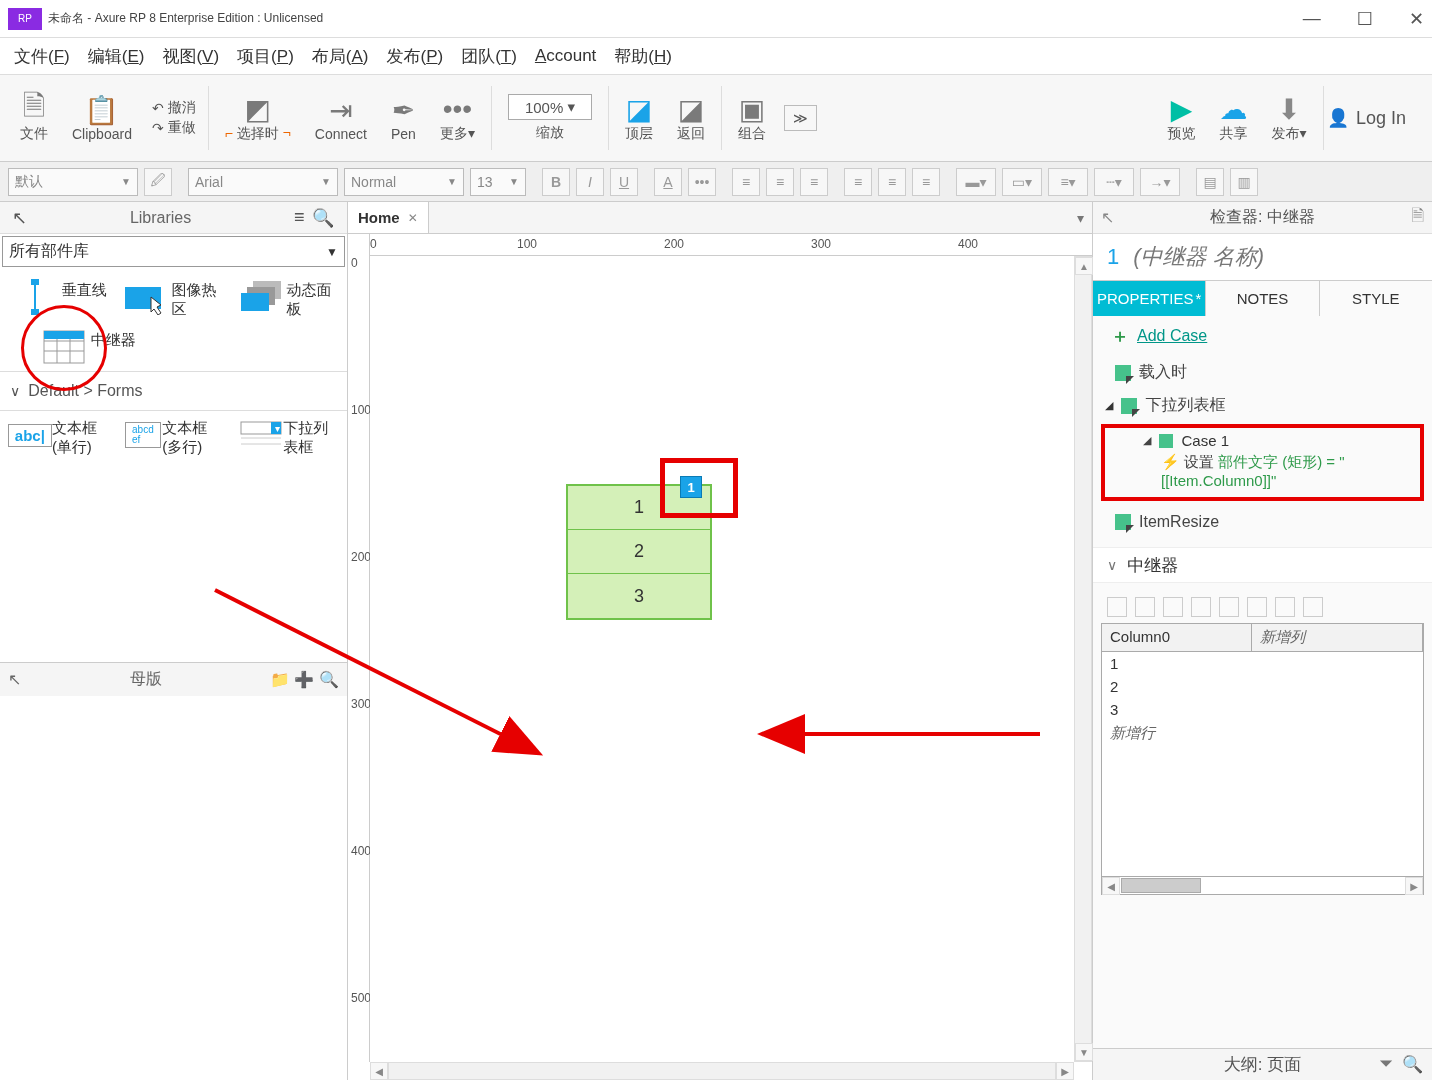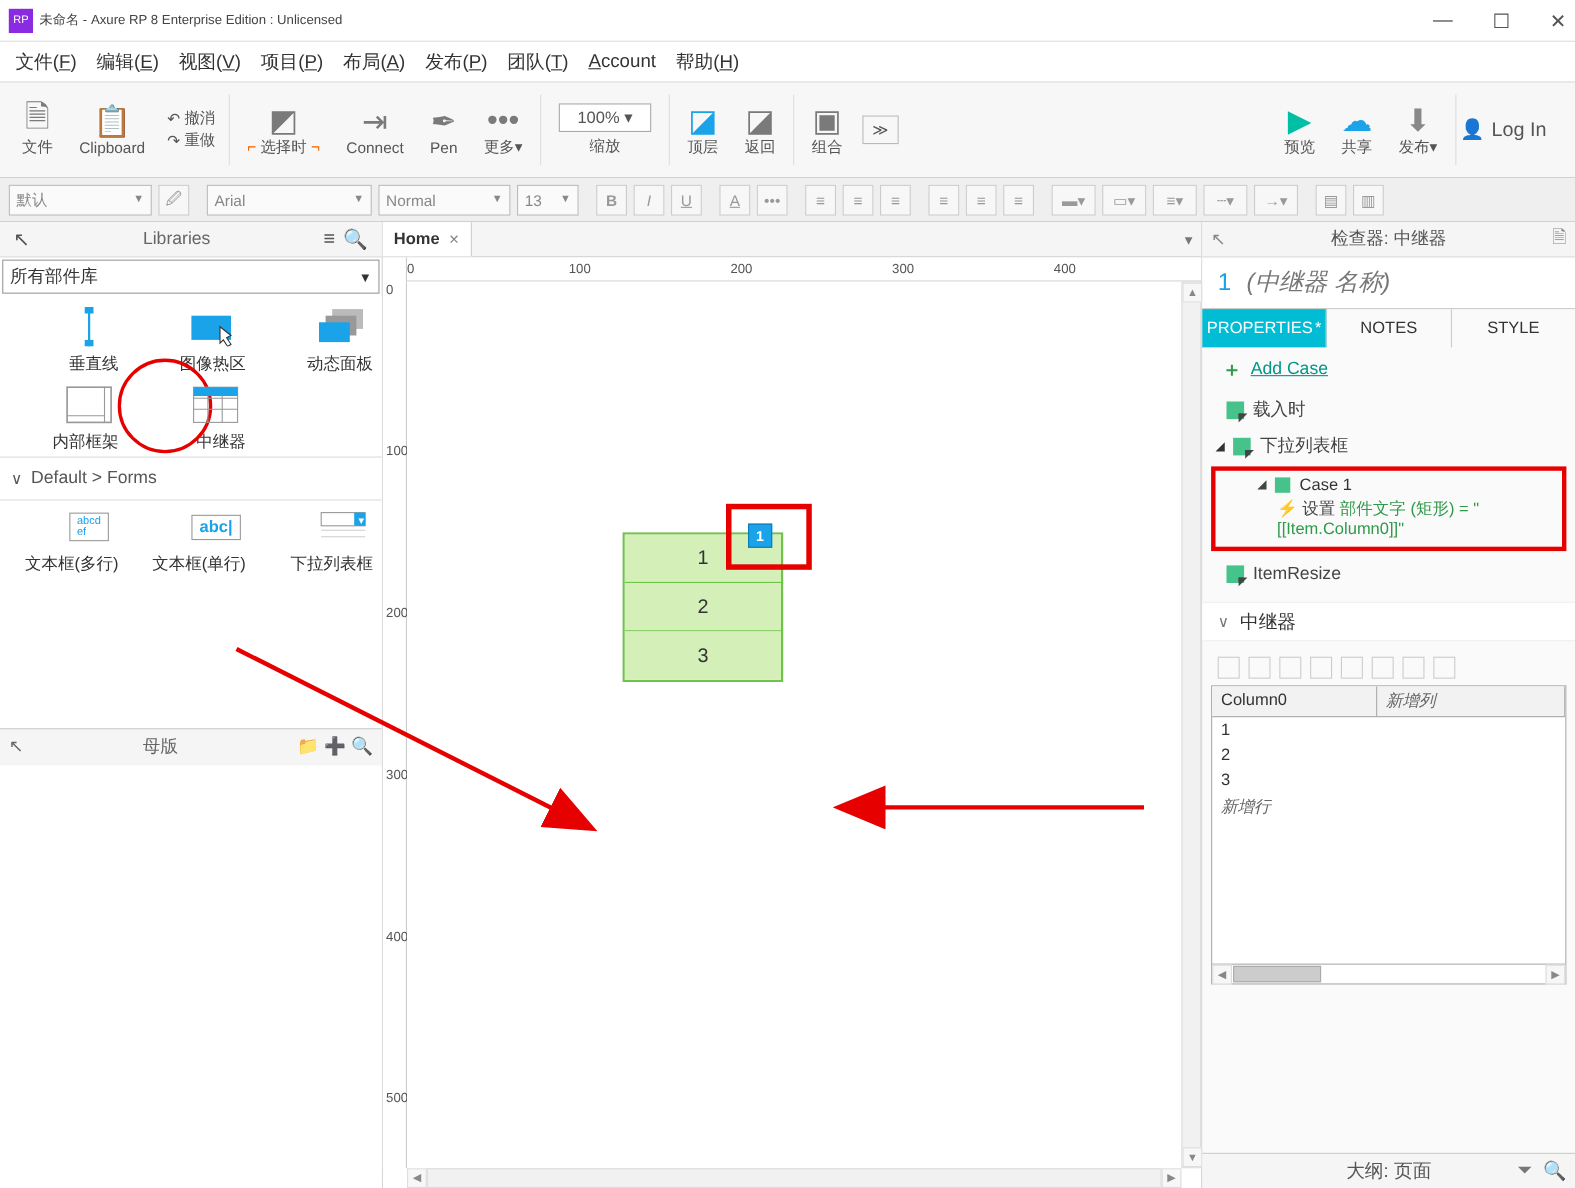--- a/index.html
+++ b/index.html
@@ -1,20 +1,20 @@
 <!DOCTYPE html>
 <html><head>
 <meta charset="utf-8">
 <style>
 * { box-sizing: border-box; margin: 0; padding: 0; font-family: "Microsoft YaHei", Arial, sans-serif; }
 body { width: 1432px; height: 1080px; background: #fff; font-size: 14px; color: #333; position: relative; overflow: hidden; }
 
 
 .titlebar { height: 38px; display: flex; align-items: center; padding: 0 8px; border-bottom: 1px solid #ddd; }
-.app-logo { width: 22px; height: 22px; background: #8a2be2; color: #fff; font-size: 10px; display: flex; align-items: center; justify-content: center; margin-right: 6px; }
+.app-logo { width: 34px; height: 22px; background: #8a2be2; color: #fff; font-size: 10px; display: flex; align-items: center; justify-content: center; margin-right: 6px; }
 .titlebar .title { font-size: 12px; color: #444; flex: 1; }
 .win-controls { display: flex; gap: 36px; font-size: 18px; color: #555; }
 .win-controls span { cursor: default; }
 
 
 .menubar { height: 36px; display: flex; align-items: center; gap: 6px; padding: 0 8px; font-size: 17px; }
 .menubar .menu { padding: 3px 6px; cursor: default; }
 .menubar .menu u { text-decoration: underline; }
 
 
@@ -46,21 +46,21 @@
 .panel-head .spacer{flex:1}
 .panel-head .icon{padding:0 4px; font-size:18px; color:#555}
 
 
 .lib-select {height:31px;border:1.3px solid #999; margin:2px; display:flex; align-items:center; padding:0 6px; font-size:16px}
 .lib-select .caret{margin-left:auto;font-size:12px}
 
 
 .widgets { flex:1; overflow:hidden; padding:4px 0; background:#fff}
 .widgets-row { display:flex; justify-content:space-around; padding:4px 0 }
-.widget { width: 100px; display:flex; flex-direction:column; align-items:flex-end; font-size:15px; color:#333 }
+.widget { width: 100px; display:flex; align-items:flex-start; font-size:15px; color:#333 }
 .widget .w-icon { width:54px; height:40px; display:flex; align-items:center; justify-content:center; position:relative }
 .widget .w-label {margin-top:4px}
 .circle-hi { position:absolute; width:86px; height:86px; border:3px solid #e60000; border-radius:50%; left:-16px; top:-22px; pointer-events:none }
 
 .section-head {height:40px;border-top:1px solid #ddd;border-bottom:1px solid #ddd; display:flex;align-items:center;padding:0 10px;font-size:16px;color:#555}
 .section-head::before{content:"∨"; margin-right:8px; font-size:14px}
 
 
 .masters-head { height:34px; background:#f5f5f5; border-top:1px solid #ccc; display:flex; align-items:center; padding:0 8px; font-size:16px; color:#666 }
 .masters-head .spacer{flex:1}
@@ -332,30 +332,20 @@
                 <rect x="12" y="2" width="28" height="18" fill="#bbb"></rect>
                 <rect x="6" y="8" width="28" height="18" fill="#999"></rect>
                 <rect x="0" y="14" width="28" height="18" fill="#1aa3e8"></rect>
               </svg>
             </div>
           <div class="w-label">动态面板</div>
         </div>
       </div>
 
       <div class="widgets-row">
-        <div class="widget">
-          <div class="w-icon">
-              <svg width="44" height="36">
-                <rect x="2" y="2" width="40" height="32" fill="none" stroke="#999" stroke-width="1.5"></rect>
-                <line x1="36" y1="2" x2="36" y2="34" stroke="#999"></line>
-                <line x1="2" y1="28" x2="36" y2="28" stroke="#999"></line>
-              </svg>
-            </div>
-          <div class="w-label">内部框架</div>
-        </div>
         <div class="widget" style="position:relative">
           <div class="circle-hi"></div>
           <div class="w-icon">
               <svg width="44" height="36">
                 <rect x="2" y="2" width="40" height="32" fill="none" stroke="#999"></rect>
                 <line x1="2" y1="12" x2="42" y2="12" stroke="#999"></line>
                 <line x1="2" y1="22" x2="42" y2="22" stroke="#999"></line>
                 <line x1="15" y1="2" x2="15" y2="34" stroke="#999"></line>
                 <line x1="28" y1="2" x2="28" y2="34" stroke="#999"></line>
                 <rect x="2" y="2" width="40" height="8" fill="#1aa3e8"></rect>
@@ -366,29 +356,29 @@
         <div class="widget" style="visibility:hidden"></div>
       </div>
 
       <div class="section-head">
         <span>Default &gt; Forms</span>
       </div>
 
       <div class="widgets-row">
         <div class="widget">
           <div class="w-icon">
+              <div style="border:1.3px solid #999;padding:2px 6px;color:#1aa3e8;font-weight:bold">abc|</div>
+            </div>
+          <div class="w-label">文本框(单行)</div>
+        </div>
+        <div class="widget">
+          <div class="w-icon">
               <div style="border:1.3px solid #999;padding:2px 6px;color:#1aa3e8;font-size:10px;line-height:10px">abcd<br>ef</div>
             </div>
           <div class="w-label">文本框(多行)</div>
-        </div>
-        <div class="widget">
-          <div class="w-icon">
-              <div style="border:1.3px solid #999;padding:2px 6px;color:#1aa3e8;font-weight:bold">abc|</div>
-            </div>
-          <div class="w-label">文本框(单行)</div>
         </div>
         <div class="widget">
           <div class="w-icon">
               <svg width="44" height="30">
                 <rect x="2" y="2" width="40" height="12" fill="none" stroke="#999"></rect>
                 <rect x="32" y="2" width="10" height="12" fill="#1aa3e8"></rect>
                 <text x="36" y="12" fill="#fff" font-size="10">▾</text>
                 <line x1="2" y1="18" x2="42" y2="18" stroke="#ccc"></line>
                 <line x1="2" y1="24" x2="42" y2="24" stroke="#ccc"></line>
               </svg>

